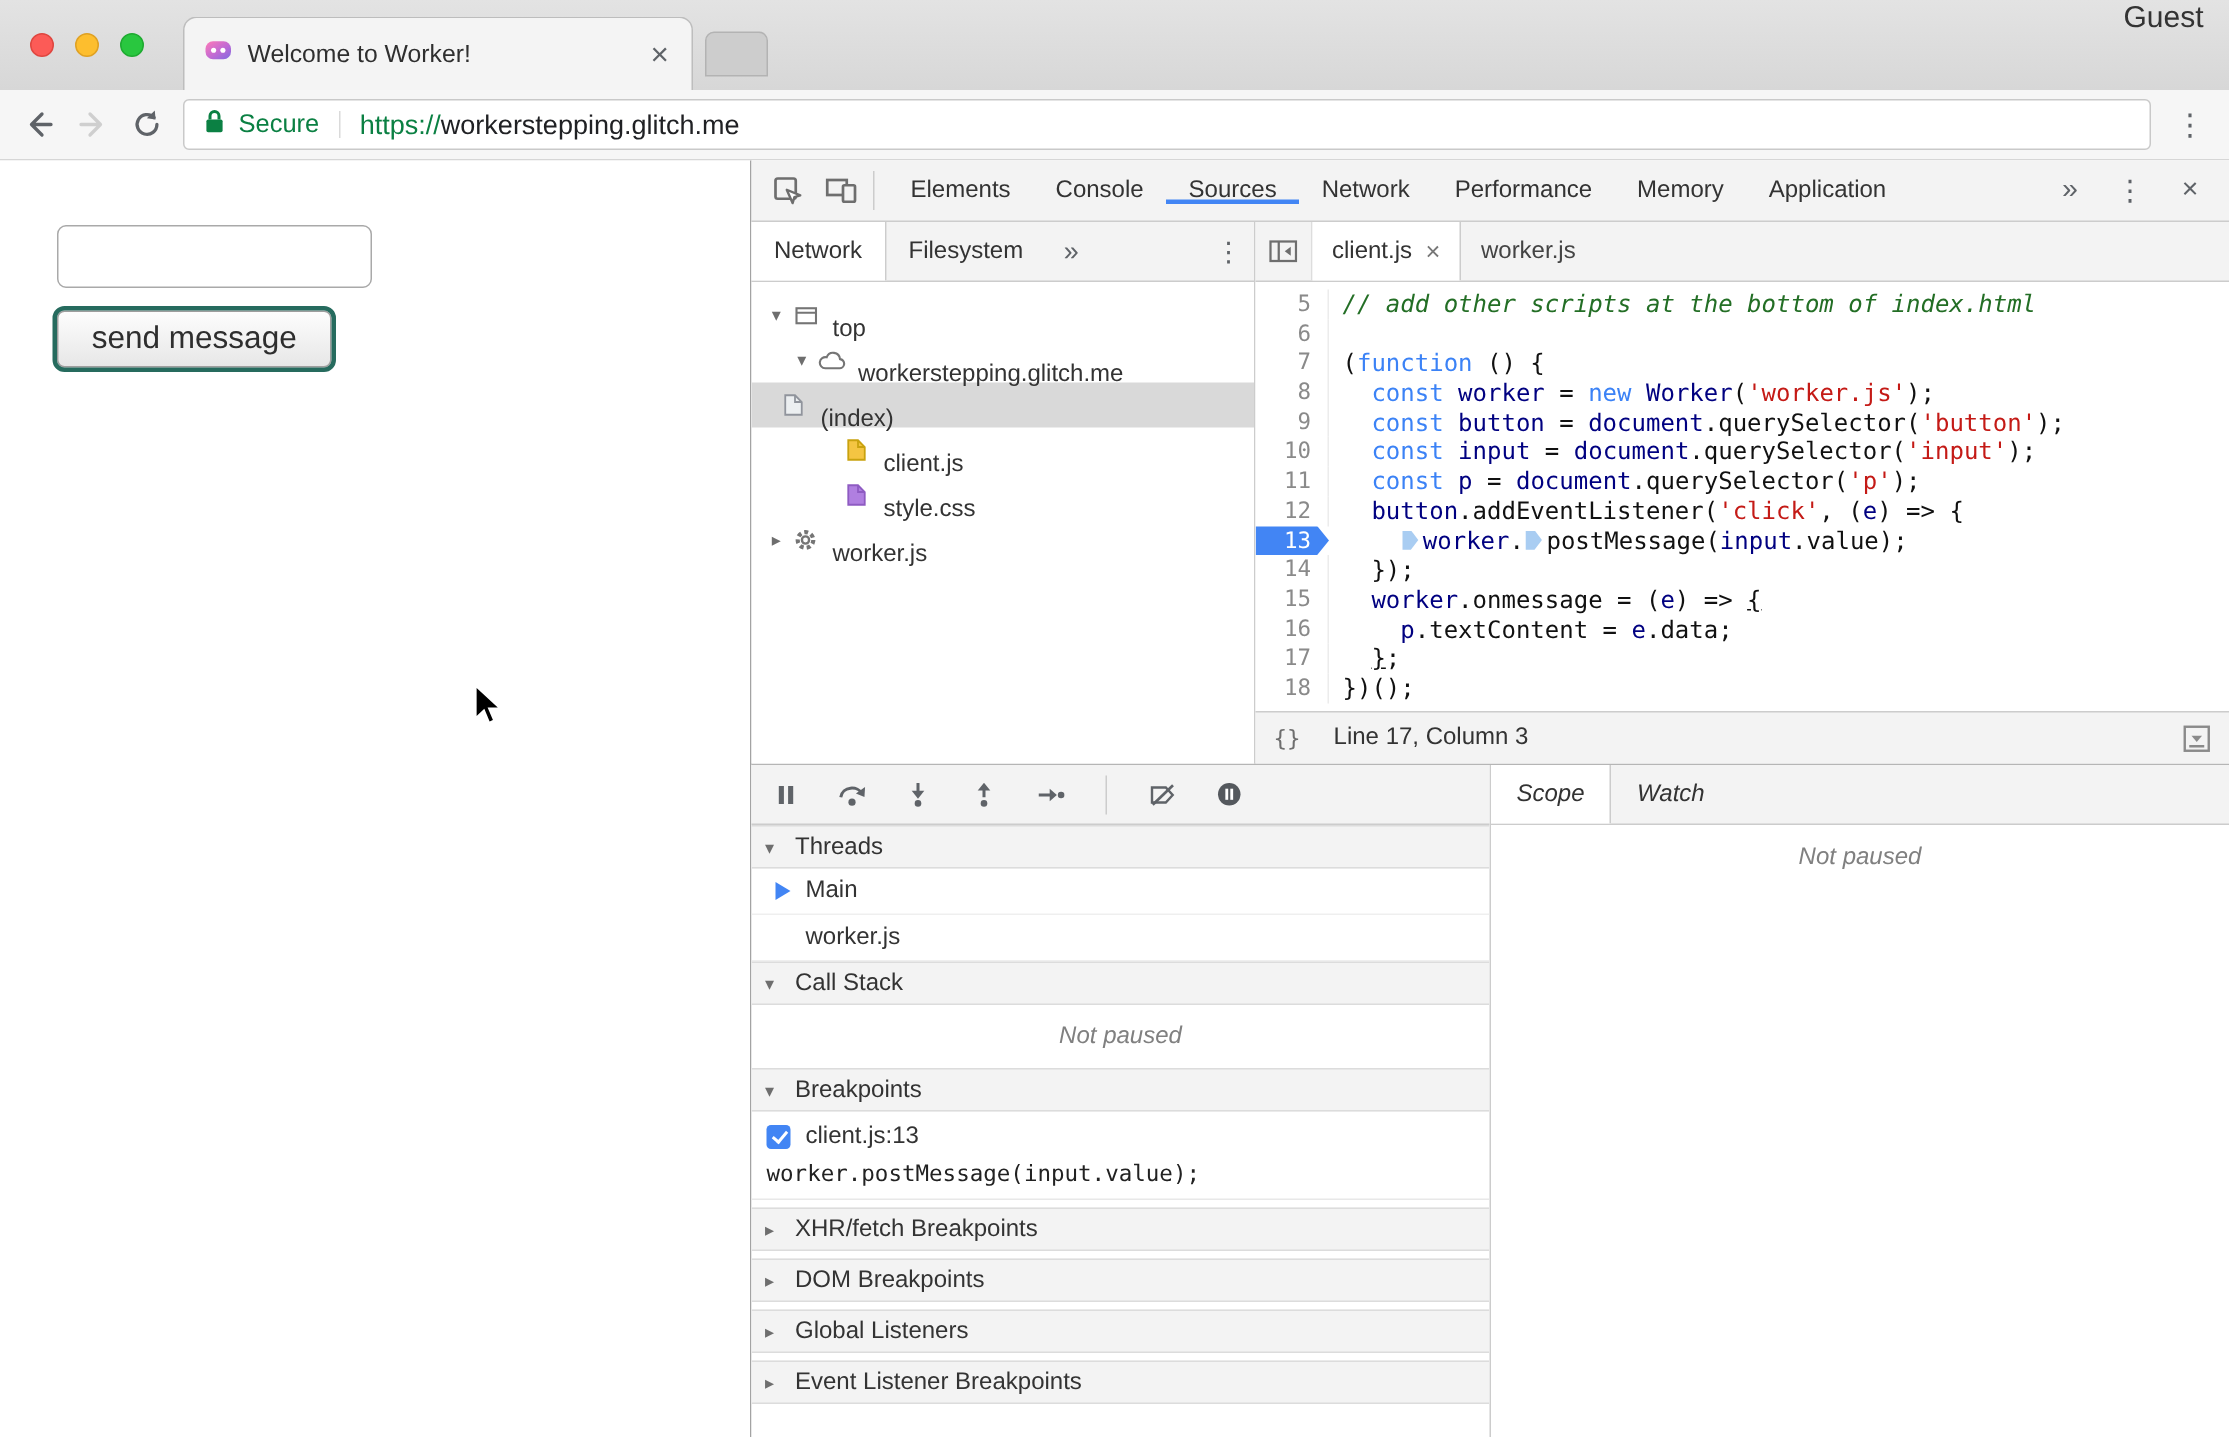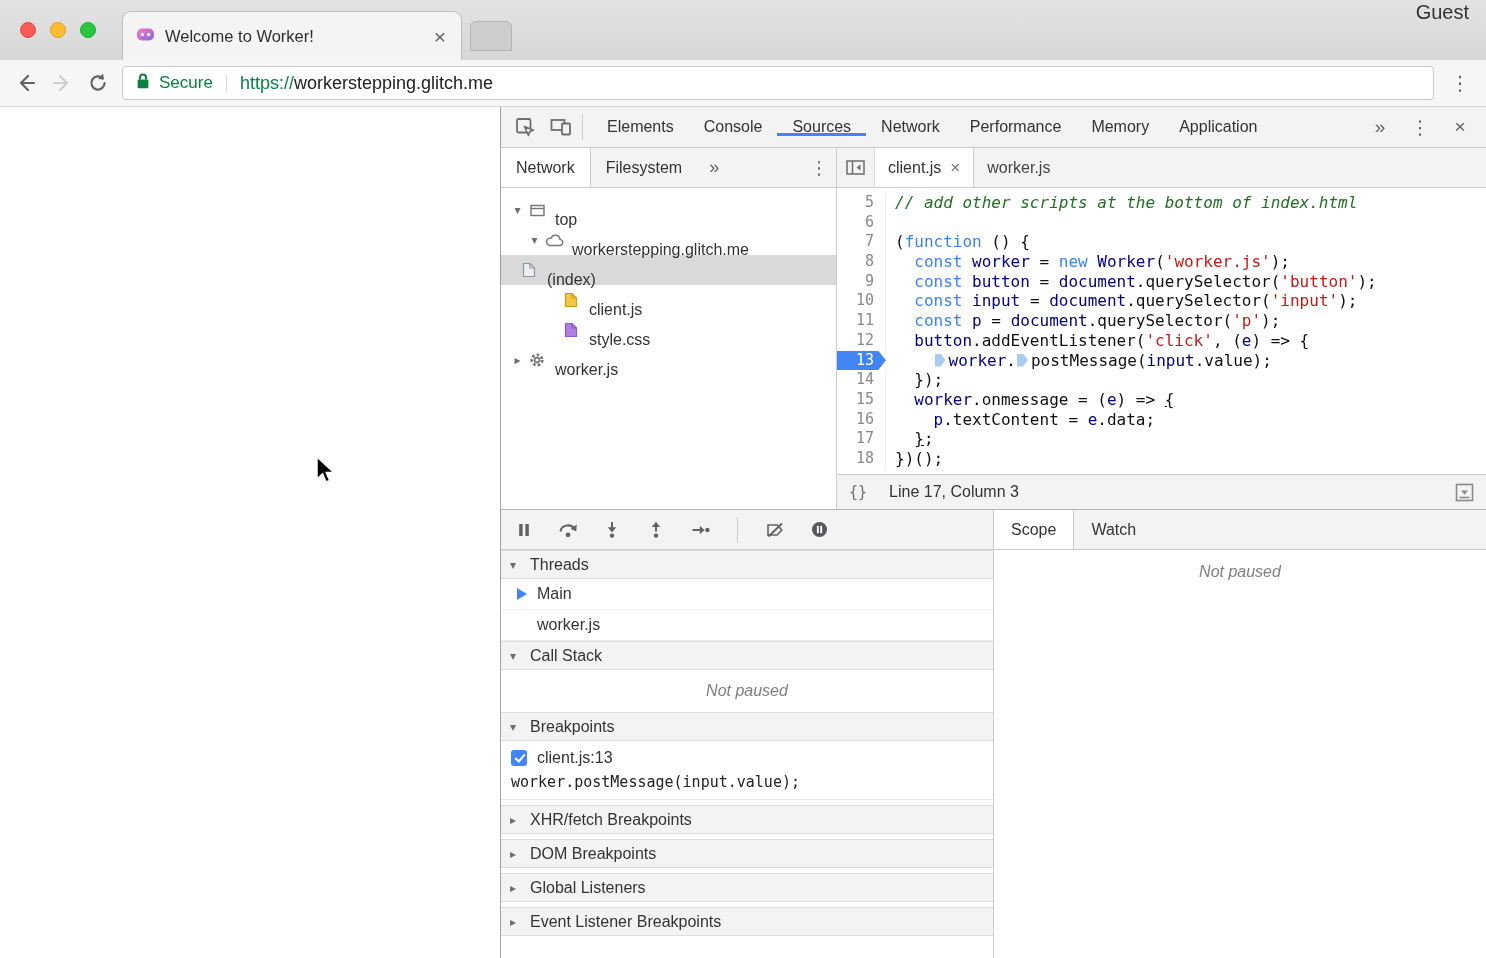--- a/index.html
+++ b/index.html
@@ -130,21 +130,21 @@
                   font-size:16px; color:#808080; font-style:italic; }
   .bp-entry { padding:8px 0 8px 10px; border-bottom:1px solid #e8e8e8; }
   .bp-top { display:flex; align-items:center; gap:10px; font-size:16px; color:#333; }
   .checkbox { width:16px; height:16px; border-radius:3px; background:#4285f4; position:relative; flex:none; }
   .checkbox::after { content:""; position:absolute; left:5.5px; top:2px; width:4px; height:8px;
                      border:solid #fff; border-width:0 2px 2px 0; transform:rotate(40deg); }
   .bp-snippet { margin-top:6px; font-family:"DejaVu Sans Mono",monospace; font-size:15px; color:#222; }
 
   .scopepane { flex:1; min-width:0; display:flex; flex-direction:column; background:#fff; }
   .scope-tabbar { height:40px; flex:none; background:#f3f3f3; border-bottom:1px solid #ccc; display:flex; align-items:stretch; }
-  .scope-tab { padding:0 17px; display:flex; align-items:center; font-size:16px; color:#333; }
+  .scope-tab { padding:0 17px; display:flex; align-items:center; font-size:16px; color:#333;font-style:italic; }
   .scope-tab.active { background:#fff; border-right:1px solid #ccc; }
   .scope-status { margin-top:13px; text-align:center; font-size:16px; color:#808080; font-style:italic; }
 </style>
 </head>
 <body>
 
 <div id="stage">
 
   <header class="titlebar">
     <div class="lights">
@@ -198,20 +198,24 @@
             <path d="M4 7.6 V5.4 a3 3 0 0 1 6 0 v2.2" fill="none" stroke="#0b8043" stroke-width="2"></path>
           </svg>
       </span>
       <span class="secure">Secure</span>
       <span class="url-sep"></span>
       <span class="url"><span class="scheme">https://</span><span>workerstepping.glitch.me</span></span>
     </div>
     <button class="nav-btn txt">⋮</button>
   </div>
 
+  <main class="page">
+    <input class="page-input" type="text" value="" style="">
+    <button class="send-btn">send message</button>
+  </main>
 
   <svg class="cursor" width="22" height="28" viewBox="0 0 22 28">
     <path d="M3 1 L3 23 L8.6 17.8 L12 26 L15.6 24.4 L12.2 16.4 L19.8 16.4 Z" fill="#000" stroke="#fff" stroke-width="1.5"></path>
   </svg>
 
   <section class="devtools">
 
     <div class="dt-toolbar">
       <button class="icon-btn">
         <svg width="21" height="21" viewBox="0 0 21 21">

